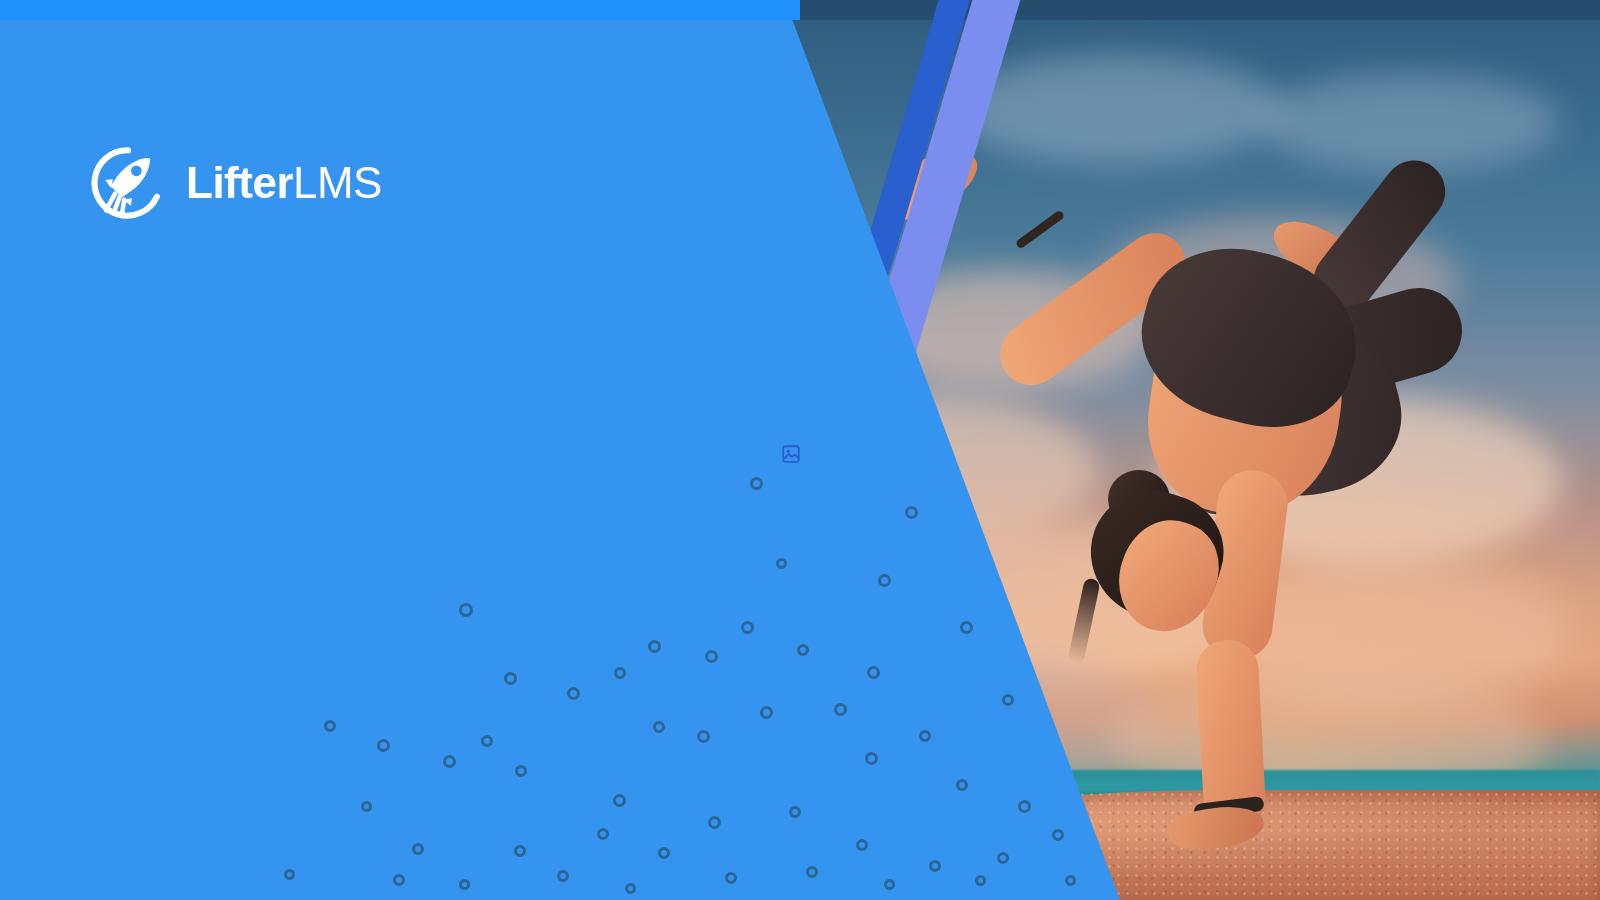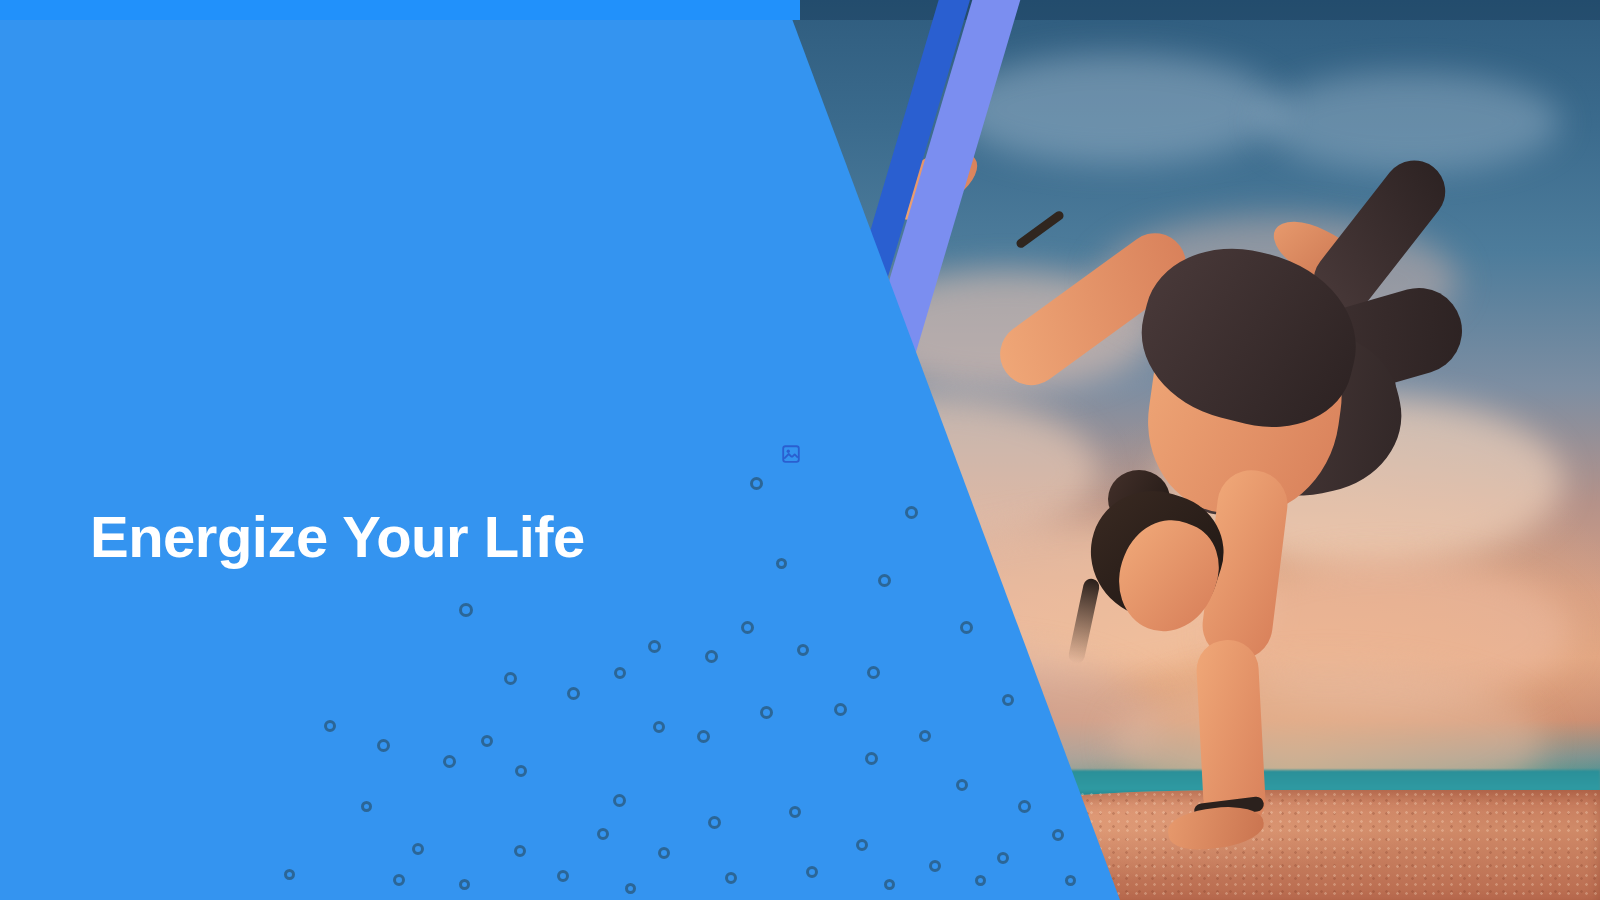--- a/index.html
+++ b/index.html
@@ -283,23 +283,39 @@
       <div class="dot" style="left: 1142.5px; top: 846.5px; width: 11px; height: 11px; border-color: rgb(42, 94, 135);"></div>
       <div class="dot" style="left: 1064.5px; top: 874.5px; width: 11px; height: 11px; border-color: rgb(42, 94, 135);"></div>
       <div class="dot" style="left: 360.5px; top: 800.5px; width: 11px; height: 11px; border-color: rgb(42, 94, 135);"></div>
       <div class="dot" style="left: 283.5px; top: 868.5px; width: 11px; height: 11px; border-color: rgb(42, 94, 135);"></div>
       <div class="dot" style="left: 1002px; top: 694px; width: 12px; height: 12px; border-color: rgb(42, 94, 135);"></div>
       <div class="dot" style="left: 1116.5px; top: 829.5px; width: 11px; height: 11px; border-color: rgb(42, 94, 135);"></div>
     </div>
 
   <div class="content">
 
-
-
-    <h2 class="subtitle">Energize Your Life</h2>
+    <div class="logo-row">
+      <span class="logo-mark">
+        <svg viewBox="0 0 100 100" width="76" height="76" aria-hidden="true">
+          <path d="M50 7 A43 43 0 1 0 88 68" fill="none" stroke="#ffffff" stroke-width="8" stroke-linecap="round"></path>
+          <path d="M78 17 C63 17 46 27 36 41 l-9 13 15 15 13-9 C69 50 79 33 79 18 Z" fill="#ffffff"></path>
+          <circle cx="61" cy="34" r="7" fill="#3494f0"></circle>
+          <path d="M30 45 L20 46 L28 57 Z" fill="#ffffff"></path>
+          <path d="M55 70 L54 80 L43 72 Z" fill="#ffffff"></path>
+          <path d="M33 64 L21 86" stroke="#ffffff" stroke-width="6" stroke-linecap="round"></path>
+          <path d="M39 68 L31 90" stroke="#ffffff" stroke-width="6" stroke-linecap="round"></path>
+          <path d="M45 72 L42 92" stroke="#ffffff" stroke-width="6" stroke-linecap="round"></path>
+        </svg>
+      </span>
+      <span class="logo-text">
+        <span class="b">Lifter</span><span class="l">LMS</span>
+      </span>
+    </div>
+
+
 
     <span class="broken-img-icon">
       <svg viewBox="0 0 24 24" width="22" height="22" aria-hidden="true">
         <rect x="3.5" y="3.5" width="17" height="17" rx="2.5" fill="none" stroke="#2a5fd0" stroke-width="2"></rect>
         <circle cx="9" cy="9" r="1.8" fill="#2a5fd0"></circle>
         <path d="M4.5 17 L9.5 12 L13 15.5" fill="none" stroke="#2a5fd0" stroke-width="2" stroke-linejoin="round"></path>
         <path d="M13 15.5 L16 12.5 L19.5 16" fill="none" stroke="#2a5fd0" stroke-width="2" stroke-linejoin="round"></path>
       </svg>
     </span>
 

